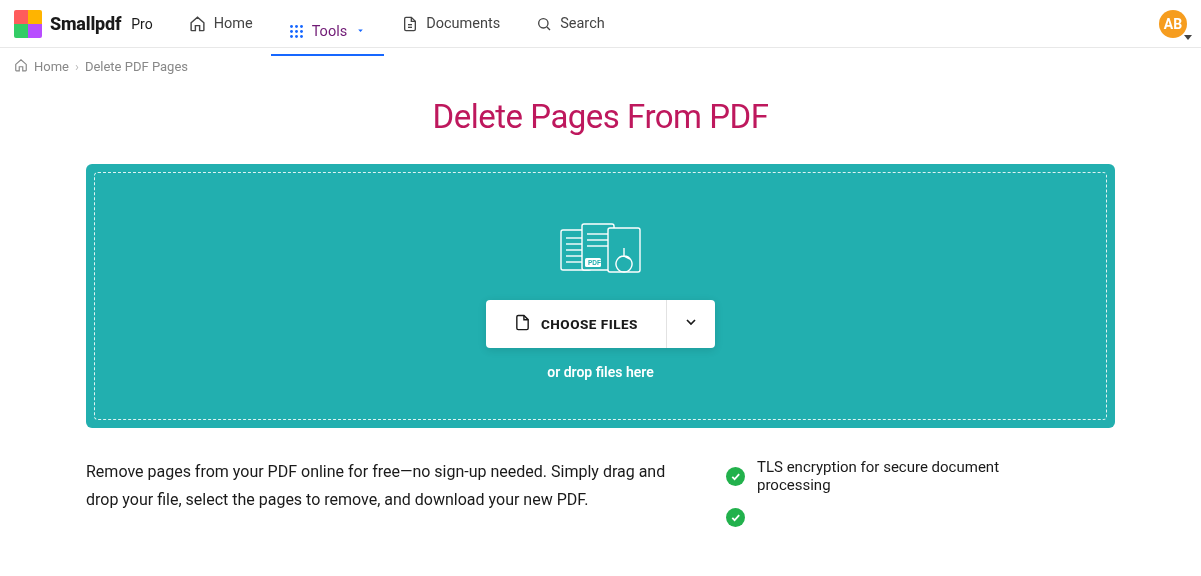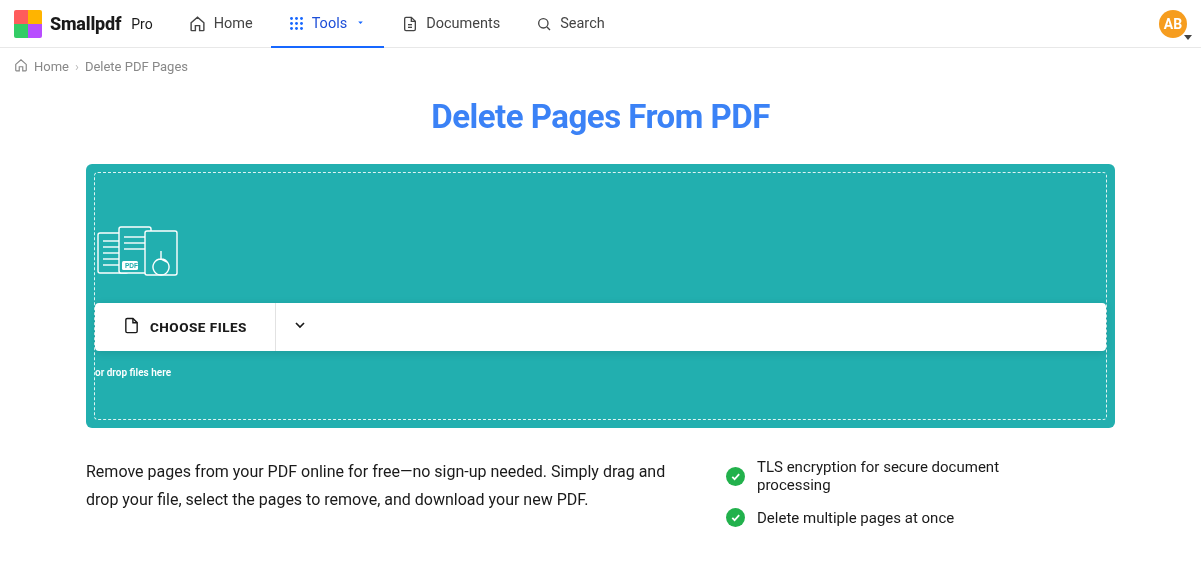--- a/index.html
+++ b/index.html
@@ -64,21 +64,22 @@
     align-items: center;
     gap: 8px;
     padding: 0 18px;
     font-size: 14.5px;
     color: #444;
     cursor: pointer;
     position: relative;
     height: 100%;
   }
   .nav-item.active {
-    color: #1d4ed8;
+    color: #701a75;
+    margin-top: 8px;
   }
   .nav-item.active::after {
     content: "";
     position: absolute;
     left: 0; right: 0; bottom: -1px;
     height: 2px;
     background: #1667ff;
   }
   .nav-icon { display: inline-flex; }
   .nav-caret { color: #1667ff; }
@@ -120,38 +121,39 @@
   .breadcrumb a { color: #888; text-decoration: none; cursor: pointer; }
   .breadcrumb .sep { color: #bbb; }
 
   
   .main {
     padding: 6px 86px 0;
   }
   .page-title {
     text-align: center;
     font-size: 33px;
-    font-weight: 700;
-    color: #3b82f6;
+    font-weight: 400;
+    color: #be185d;
     margin: 10px 0 28px;
     letter-spacing: -0.5px;
   }
 
   .dropzone {
     background: #22afaf;
     border-radius: 6px;
     padding: 8px;
     margin-bottom: 30px;
   }
   .dropzone-inner {
     border: 1.5px dashed rgba(255,255,255,0.85);
     border-radius: 4px;
     min-height: 248px;
     display: flex;
     flex-direction: column;
+    align-items: center;
     justify-content: center;
     gap: 16px;
     padding: 36px 0 28px;
   }
   .dz-illustration {
     color: #fff;
   }
   .choose-row {
     display: flex;
     background: #fff;
@@ -175,21 +177,21 @@
   .choose-down {
     display: flex;
     align-items: center;
     justify-content: center;
     width: 48px;
     cursor: pointer;
     color: #1a1a1a;
   }
   .dz-hint {
     color: #fff;
-    font-size: 10px;
+    font-size: 14px;
     font-weight: 600;
   }
 
   
   .below {
     display: flex;
     gap: 60px;
   }
   .desc {
     flex: 1;
@@ -364,17 +366,16 @@
             </svg>
         </span>
         <span>TLS encryption for secure document processing</span>
       </div>
       <div class="feature">
         <span class="check">
           <svg width="11" height="11" viewBox="0 0 24 24" fill="none" stroke="#fff" stroke-width="4">
               <polyline points="5 13 10 18 20 7"></polyline>
             </svg>
         </span>
-        <span>Delete multiple pages at once</span>
       </div>
     </div>
   </div>
 </div>
 
 </body></html>

